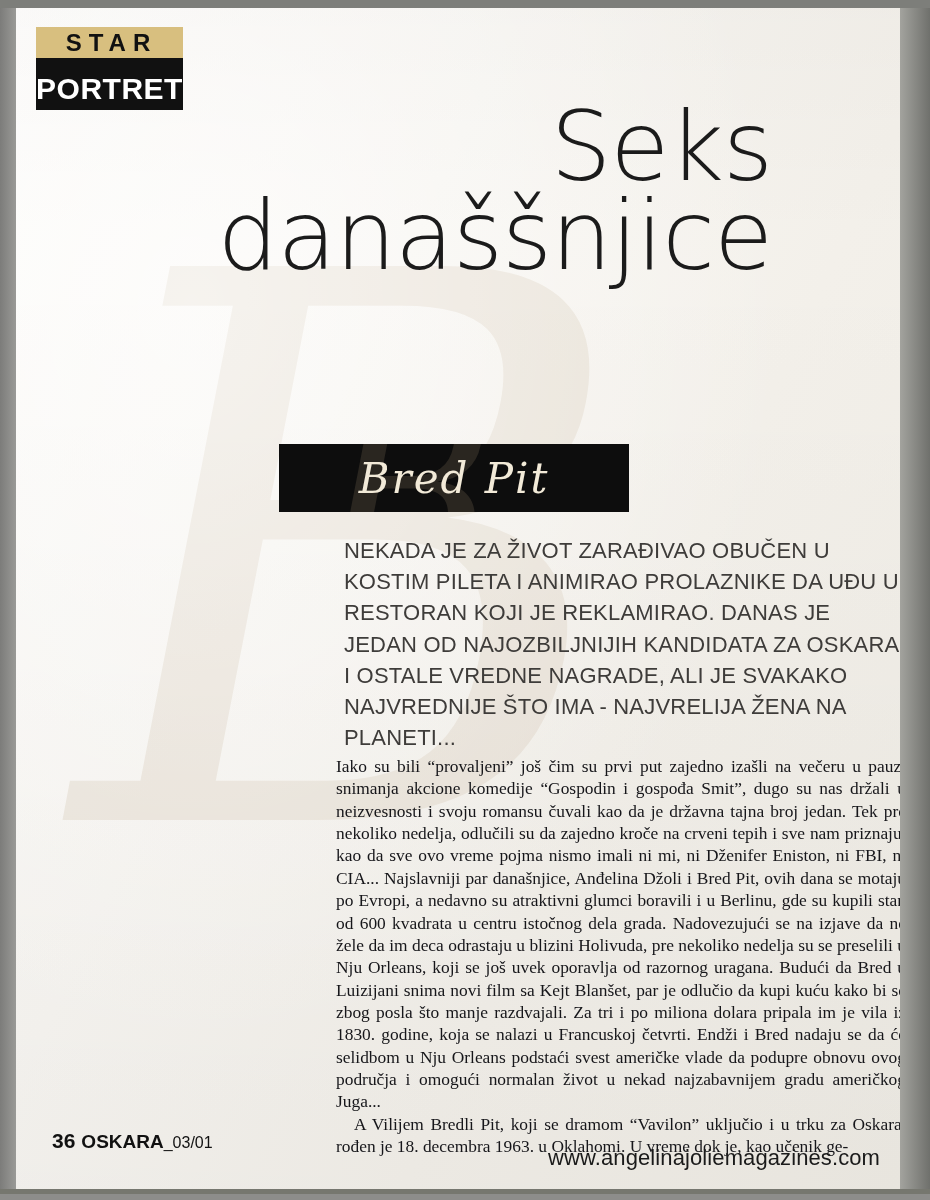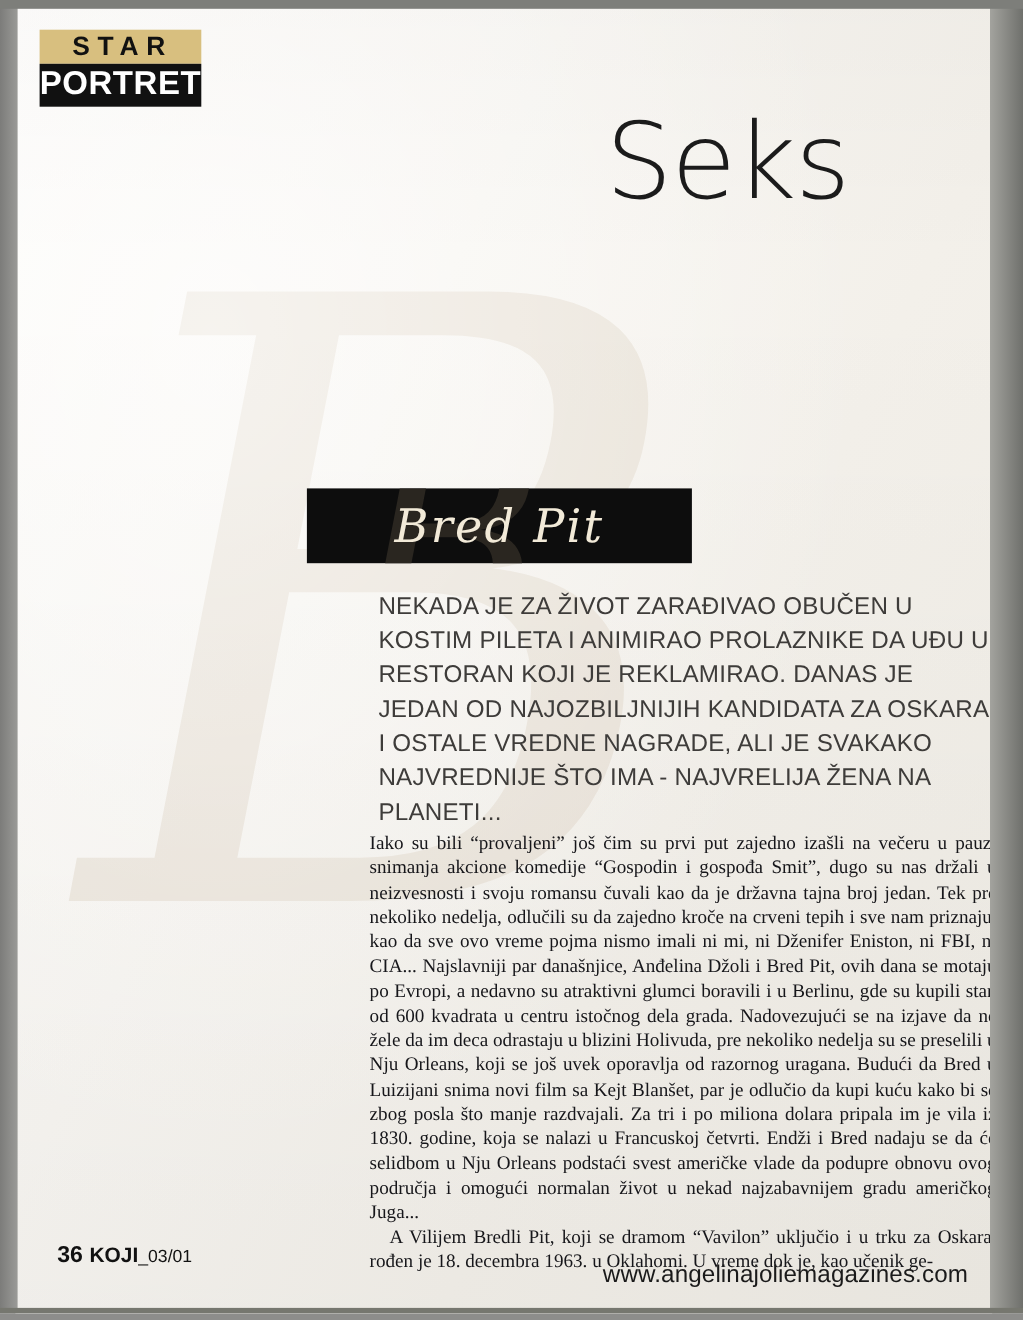--- a/index.html
+++ b/index.html
@@ -69,21 +69,21 @@
     line-height: 1;
   }
   .badge-portret {
     background: #111;
     color: #fff;
     font-family: "Liberation Sans", sans-serif;
     font-weight: bold;
     font-size: 30px;
     letter-spacing: 0.5px;
     text-align: center;
-    padding: 3px 0 6px 0;
+    padding: 16px 0 6px 0;
     line-height: 1;
   }
   
   .headline {
     position: absolute;
     right: 130px;
     top: 96px;
     width: 720px;
     text-align: right;
     font-family: "DejaVu Sans", sans-serif;
@@ -217,36 +217,37 @@
 
     <div class="watermark">B</div>
 
     <div class="badge">
       <div class="badge-star">STAR</div>
       <div class="badge-portret">PORTRET</div>
     </div>
 
     <div class="headline">
       <span class="l1">Seks</span>
+      <span class="l3">današšnjice</span>
     </div>
 
     <div class="plaque">
       <div class="plaque-ghost">B</div>
       <div class="plaque-text">Bred Pit</div>
     </div>
 
     <div class="standfirst">NEKADA JE ZA ŽIVOT ZARAĐIVAO OBUČEN U KOSTIM PILETA I ANIMIRAO PROLAZNIKE DA UĐU U RESTORAN KOJI JE REKLAMIRAO. DANAS JE JEDAN OD NAJOZBILJNIJIH KANDIDATA ZA OSKARA I OSTALE VREDNE NAGRADE, ALI JE SVAKAKO NAJVREDNIJE ŠTO IMA - NAJVRELIJA ŽENA NA PLANETI...</div>
 
     <div class="body-copy">
       <p>Iako su bili “provaljeni” još čim su prvi put zajedno izašli na večeru u pauzi snimanja akcione komedije “Gospodin i gospođa Smit”, dugo su nas držali u neizvesnosti i svoju romansu čuvali kao da je državna tajna broj jedan. Tek pre nekoliko nedelja, odlučili su da zajedno kroče na crveni tepih i sve nam priznaju, kao da sve ovo vreme pojma nismo imali ni mi, ni Dženifer Eniston, ni FBI, ni CIA... Najslavniji par današnjice, Anđelina Džoli i Bred Pit, ovih dana se motaju po Evropi, a nedavno su atraktivni glumci boravili i u Berlinu, gde su kupili stan od 600 kvadrata u centru istočnog dela grada. Nadovezujući se na izjave da ne žele da im deca odrastaju u blizini Holivuda, pre nekoliko nedelja su se preselili u Nju Orleans, koji se još uvek oporavlja od razornog uragana. Budući da Bred u Luizijani snima novi film sa Kejt Blanšet, par je odlučio da kupi kuću kako bi se zbog posla što manje razdvajali. Za tri i po miliona dolara pripala im je vila iz 1830. godine, koja se nalazi u Francuskoj četvrti. Endži i Bred nadaju se da će selidbom u Nju Orleans podstaći svest američke vlade da podupre obnovu ovog područja i omogući normalan život u nekad najzabavnijem gradu američkog Juga...</p>
       <p>A Vilijem Bredli Pit, koji se dramom “Vavilon” uključio i u trku za Oskara, rođen je 18. decembra 1963. u Oklahomi. U vreme dok je, kao učenik ge-</p>
     </div>
 
     <div class="folio">
-      <span class="num">36</span><span class="mag">KOJI</span><span class="iss">_03/01</span>
+      <span class="num">36</span><span class="mag">OSKARA</span><span class="iss">_03/01</span>
     </div>
 
     <div class="watermark-url">www.angelinajoliemagazines.com</div>
   </div>
 
   <div class="edge-left"></div>
   <div class="edge-right"></div>
   <div class="edge-top"></div>
   <div class="edge-bottom"></div>
 </div>

